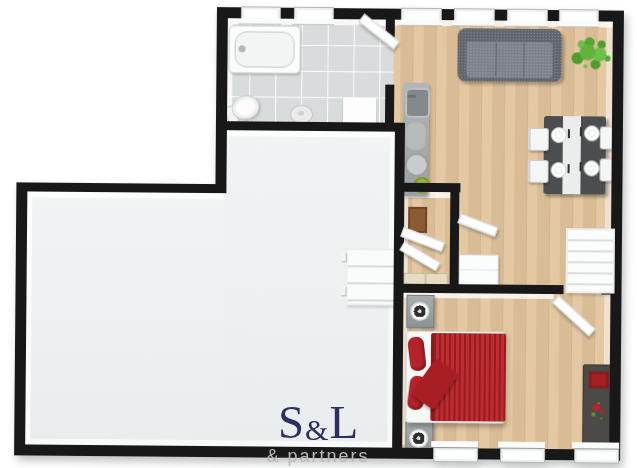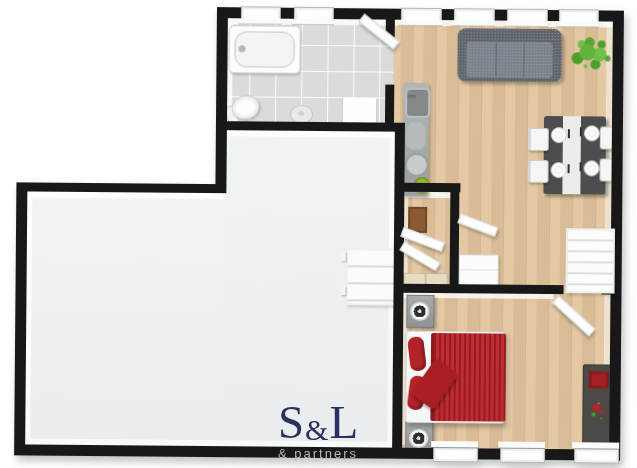--- a/index.html
+++ b/index.html
@@ -185,21 +185,21 @@
   #flowers{left:9px;top:38px;width:8px;height:8px;border-radius:50%;background:#b5242a;
        box-shadow:6px 4px 0 -2px #b5242a,-3px 7px 0 -2px #4f9d2c,5px 11px 0 -3px #4f9d2c,
        2px -4px 0 -3px #6fc04a;}
 
   
   #logo{left:262px;top:399px;width:112px;text-align:center;z-index:6;
         font-family:"Liberation Serif",serif;color:#2c3060;line-height:1;}
   #logo-main{display:flex;align-items:flex-end;justify-content:center;gap:1px;}
   .logo-big{font-size:47px;}
   .logo-amp{font-size:30px;padding-bottom:1px;}
-  #logo-sub{margin-top:1px;font-family:"Liberation Sans",sans-serif;font-size:13px;
+  #logo-sub{margin-top:1px;font-family:"Liberation Sans",sans-serif;font-size:18px;
         letter-spacing:2px;color:#b6b8ba;}
 </style>
 </head>
 <body>
 
 <div id="stage">
   <div id="plan">
 
     <div class="abs floor wood" id="f-wood"></div>
     <div class="abs floor tile" id="f-tile"></div>

